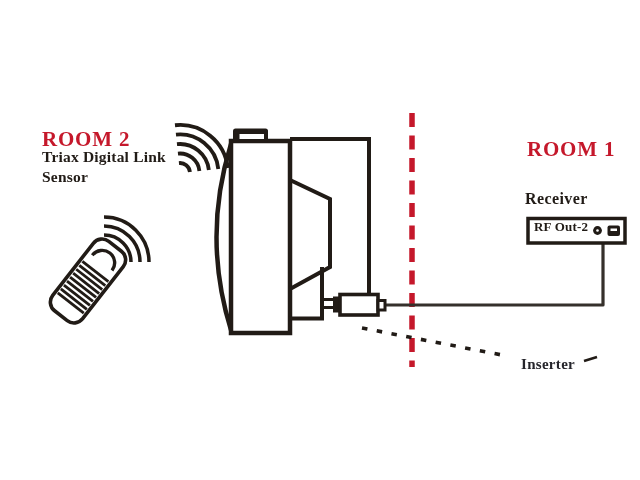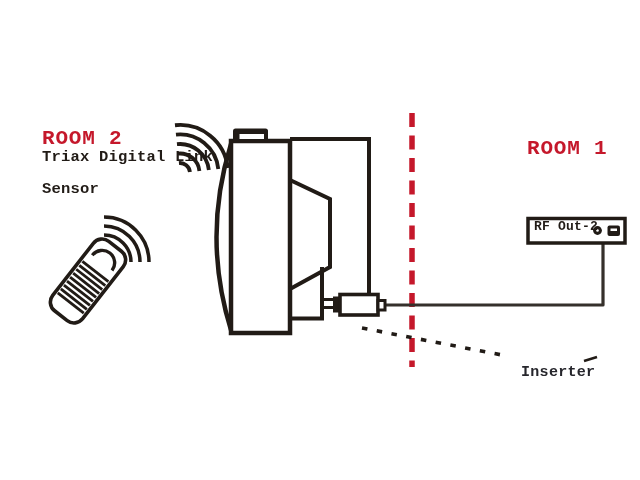--- a/index.html
+++ b/index.html
@@ -1,30 +1,30 @@
 <!DOCTYPE html>
 <html style="--accent-red: #c5182b; --ink: #211b16; --cable: #35302b; --inserter-text: #26262c;"><head>
 <meta charset="utf-8">
 <style>
   html,body { margin:0; padding:0; background:#ffffff; }
   .stage {
     position:relative; width:640px; height:480px; background:#ffffff;
-    overflow:hidden; font-family:Liberation Mono, monospace;
+    overflow:hidden; font-family:Liberation Serif, serif;
   }
   .stage svg { position:absolute; left:0; top:0; }
   .label { position:absolute; font-weight:bold; white-space:nowrap; color:var(--ink,#211b16); }
   .label.red { color:var(--accent-red,#c5182b); }
 
   #room2-title   { left:42px;  top:127px; font-size:21px; letter-spacing:0.8px; }
   #room2-sub1    { left:42px;  top:148px; font-size:15.5px; letter-spacing:0.2px; }
-  #room2-sub2    { left:42px;  top:168px; font-size:15.5px; letter-spacing:0.2px;margin-top:12px; }
+  #room2-sub2    { left:42px;  top:168px; font-size:15.5px; letter-spacing:0.2px; }
   #room1-title   { left:527px; top:137px; font-size:21px; letter-spacing:0.8px;text-align:right; }
   #receiver-label{ left:525px; top:190px; font-size:16px; letter-spacing:0.4px; }
   #rfout-label   { left:534px; top:219px; font-size:13px; letter-spacing:0.2px; }
-  #inserter-label{ left:521px; top:364px; font-size:15px; letter-spacing:0.3px;
+  #inserter-label{ left:521px; top:356px; font-size:15px; letter-spacing:0.3px;
                    color:var(--inserter-text,#26262c); }
 
   .ink-stroke  { stroke:var(--ink,#211b16); fill:none; }
   .ink-fill    { fill:var(--ink,#211b16); stroke:none; }
   .white-fill  { fill:#ffffff; }
   .cable-line  { stroke:var(--cable,#35302b); fill:none; }
   .red-dash    { stroke:var(--accent-red,#c5182b); fill:none; }
 </style>
 </head>
 <body>
@@ -97,16 +97,17 @@
       <rect x="607.5" y="225.5" width="12.5" height="10.5" rx="2" class="ink-fill"></rect>
       <rect x="610.5" y="228.5" width="6.5" height="2.5" class="white-fill"></rect>
     </g>
   </svg>
 
   <div class="label red" id="room2-title">ROOM 2</div>
   <div class="label" id="room2-sub1">Triax Digital Link</div>
   <div class="label" id="room2-sub2">Sensor</div>
 
   <div class="label red" id="room1-title">ROOM 1</div>
+  <div class="label" id="receiver-label">Receiver</div>
   <div class="label" id="rfout-label">RF Out-2</div>
 
   <div class="label" id="inserter-label">Inserter</div>
 </div>
 
 </body></html>

